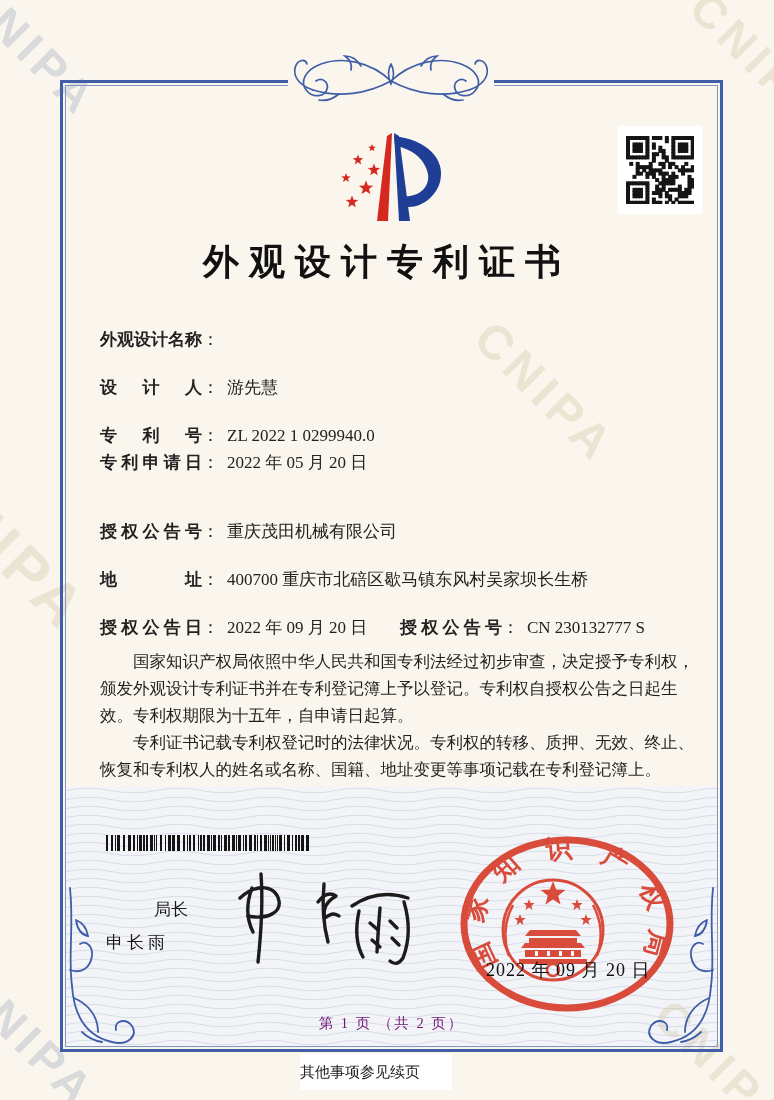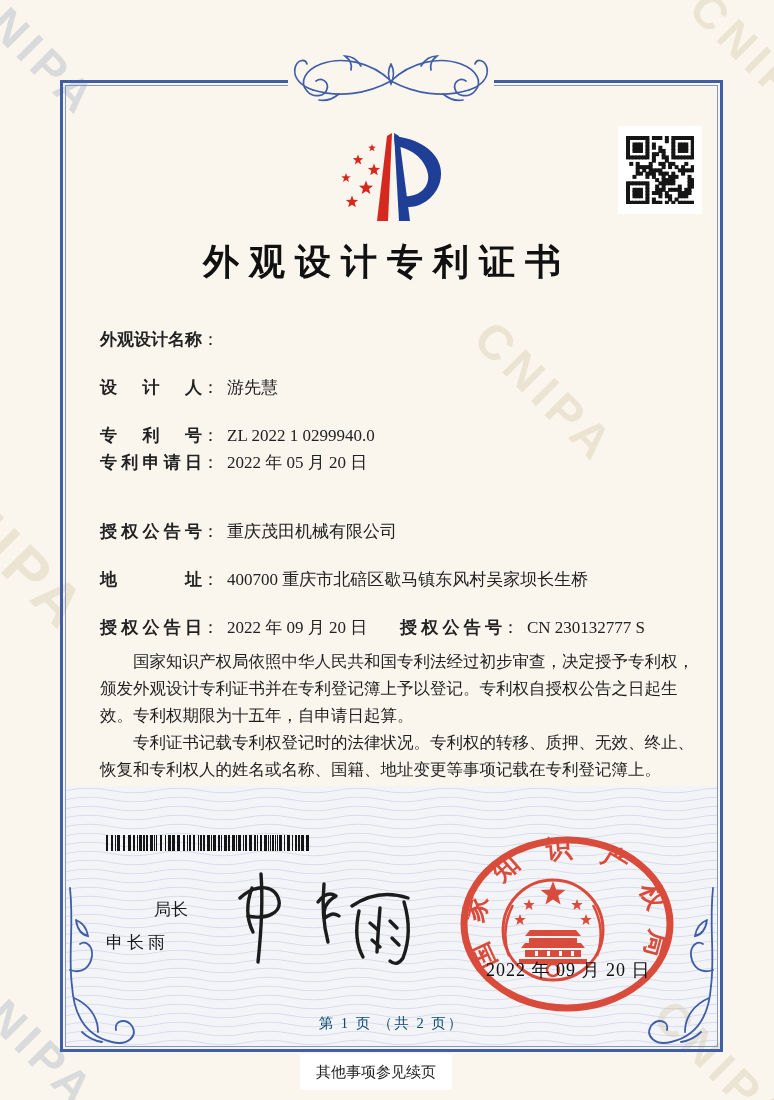--- a/index.html
+++ b/index.html
@@ -36,23 +36,23 @@
   #paras{left:100px;top:648px;width:594px;font-size:16.5px;line-height:27px;color:#1e1e1e;}
   #paras p{margin:0;text-indent:2em;}
   #barcode{left:106px;top:835px;}
   #sig-title{left:106px;top:898px;font-size:17px;font-family:"Liberation Sans","DejaVu Sans",sans-serif;color:#1a1a1a;margin-left:48px;}
   #sig-name{left:106px;top:931px;font-size:17px;letter-spacing:4px;font-family:Liberation Sans, sans-serif;color:#1a1a1a;}
   #sig-hand{left:222px;top:866px;z-index:5;}
   #seal{left:455px;top:832px;z-index:6;opacity:0.93;}
   #seal-date{left:486px;top:958px;width:158px;z-index:7;font-size:18px;letter-spacing:1px;
              color:#111;white-space:nowrap;}
   #page-info{left:60px;top:1014px;width:663px;text-align:center;font-size:14.5px;
-             letter-spacing:2px;color:#0c4a6e;}
+             letter-spacing:2px;color:#701a75;}
   #cont-note{left:300px;top:1054px;width:152px;height:36px;background:#ffffff;z-index:8;
-             text-align:center;line-height:36px;font-size:15px;color:#222;}
+             line-height:36px;font-size:15px;color:#222;}
 </style>
 </head>
 <body>
 
 <div id="page">
 
   <svg id="band" width="651" height="262">
     <defs>
       <pattern id="wavepat" width="90" height="9" patternUnits="userSpaceOnUse">
         <path d="M0,4.5 Q22.5,0 45,4.5 T90,4.5" fill="none" stroke="#d8dde9" stroke-width="1.2"></path>

